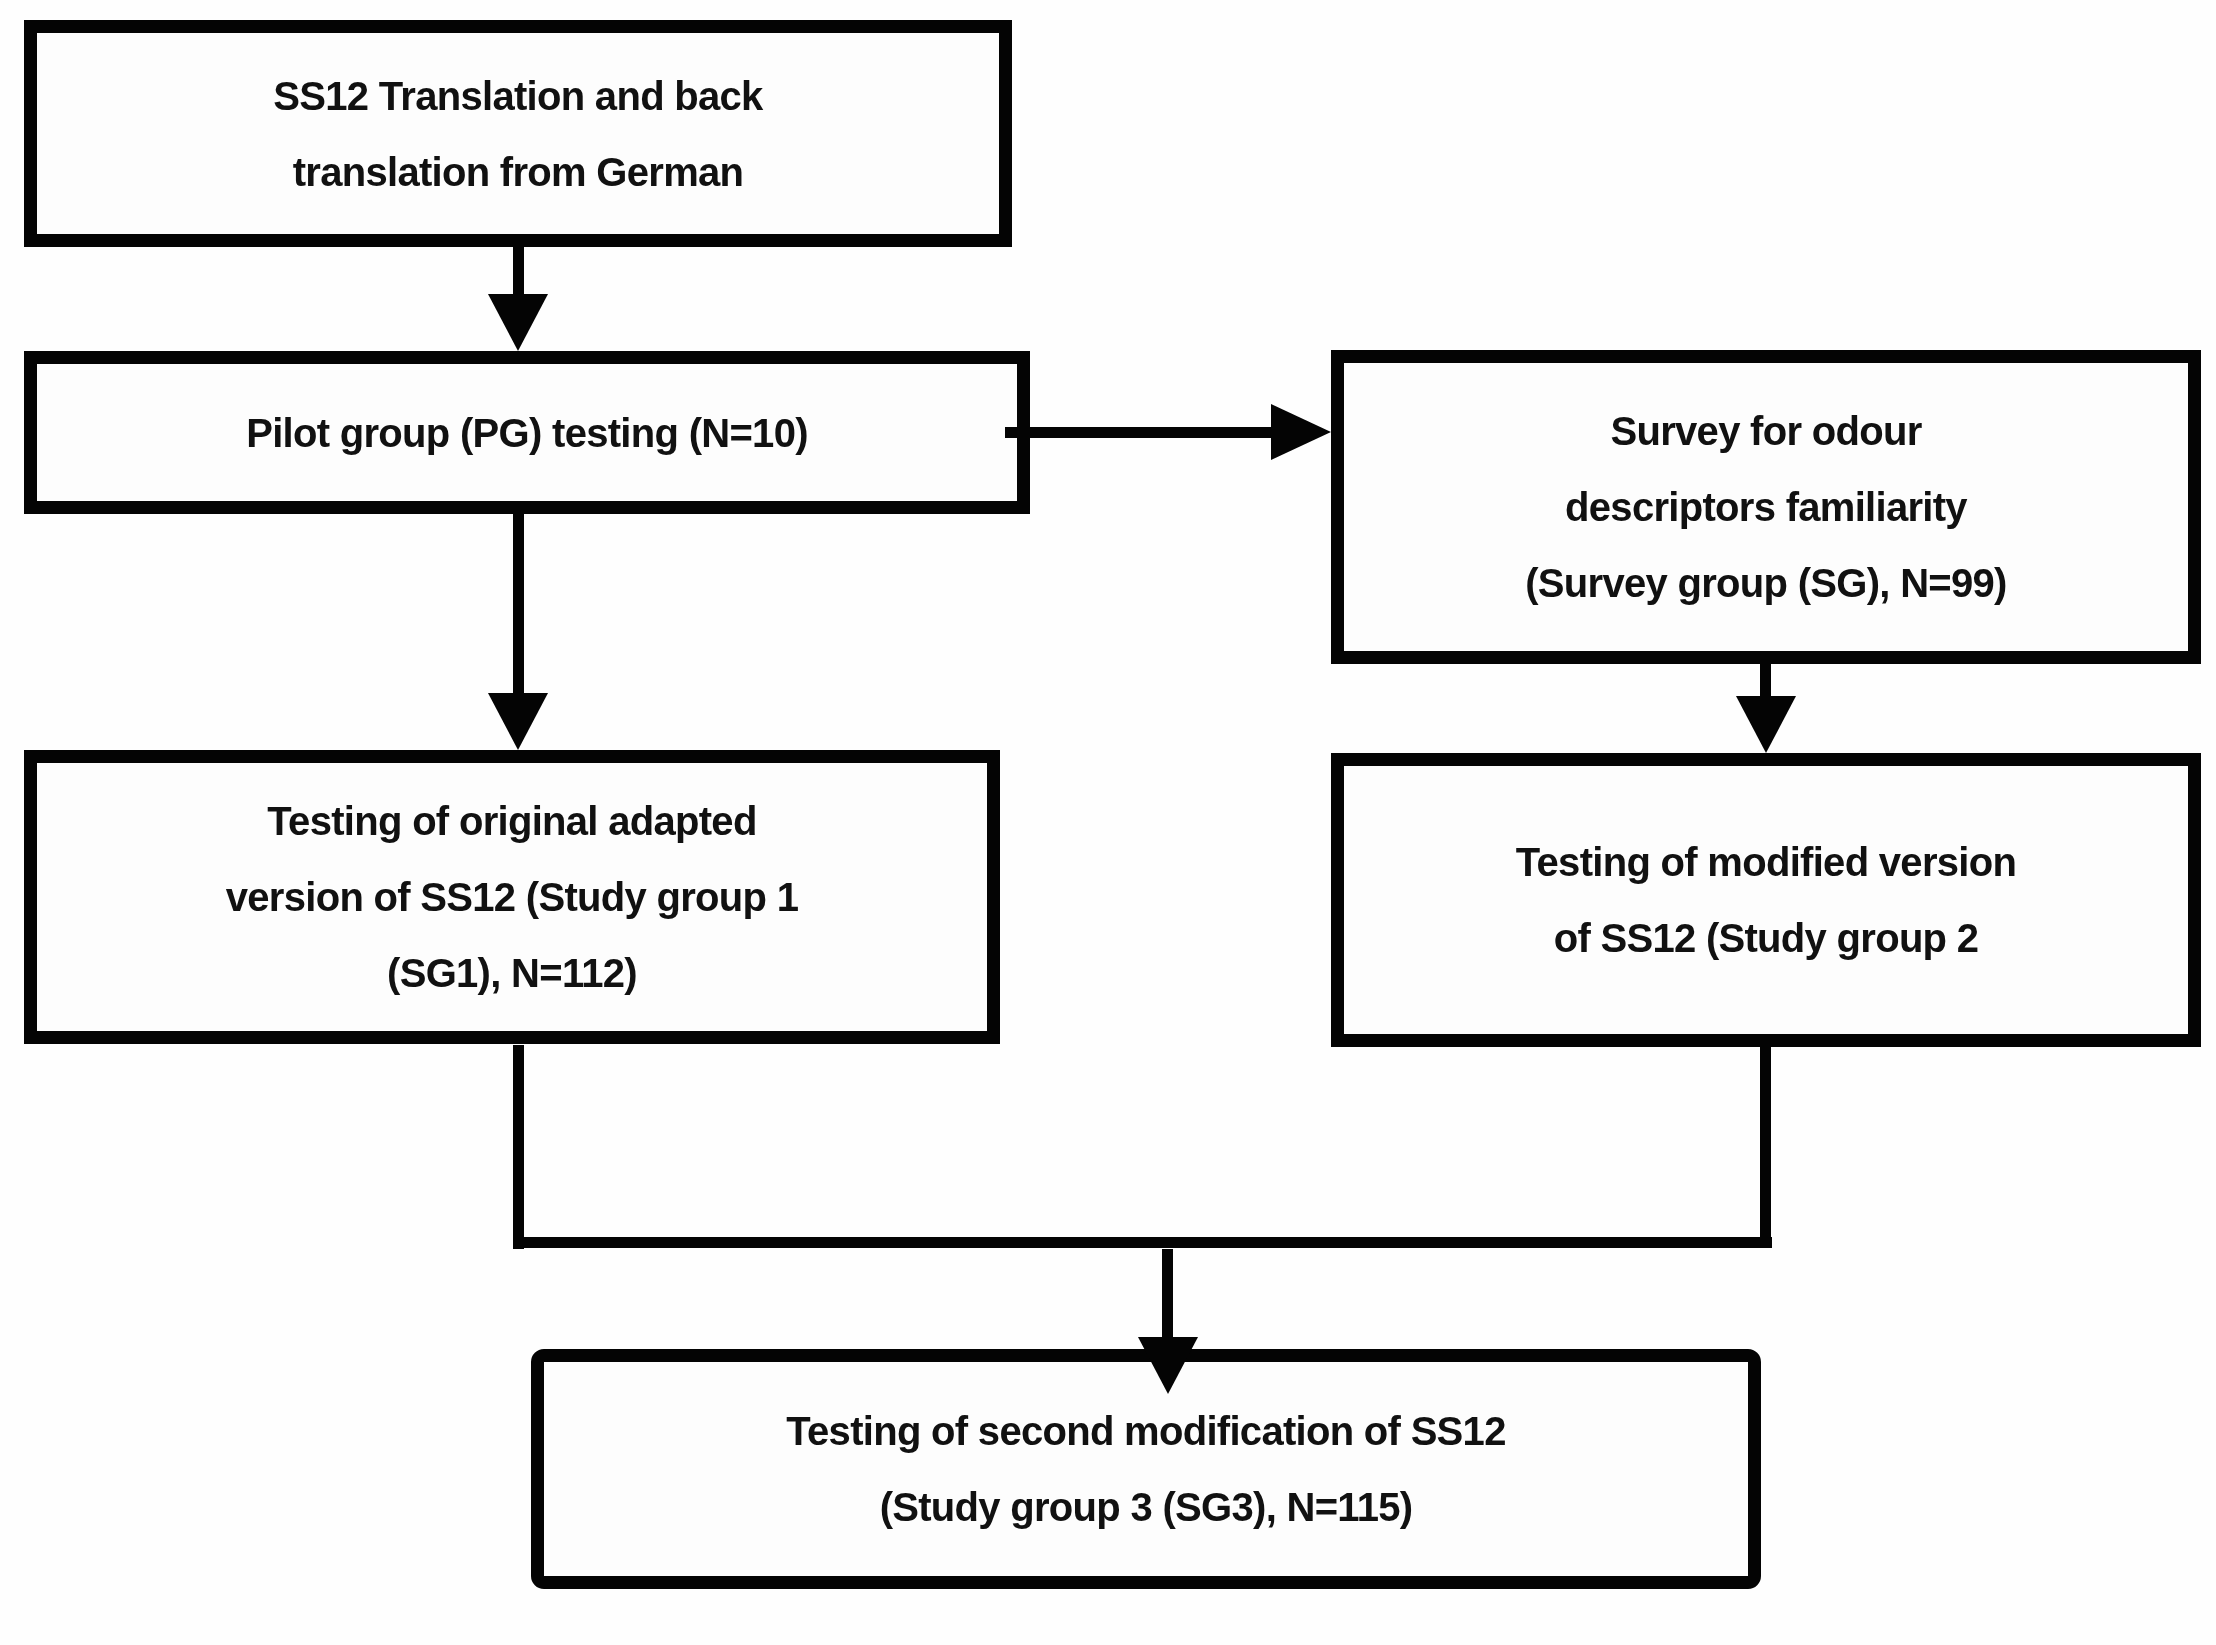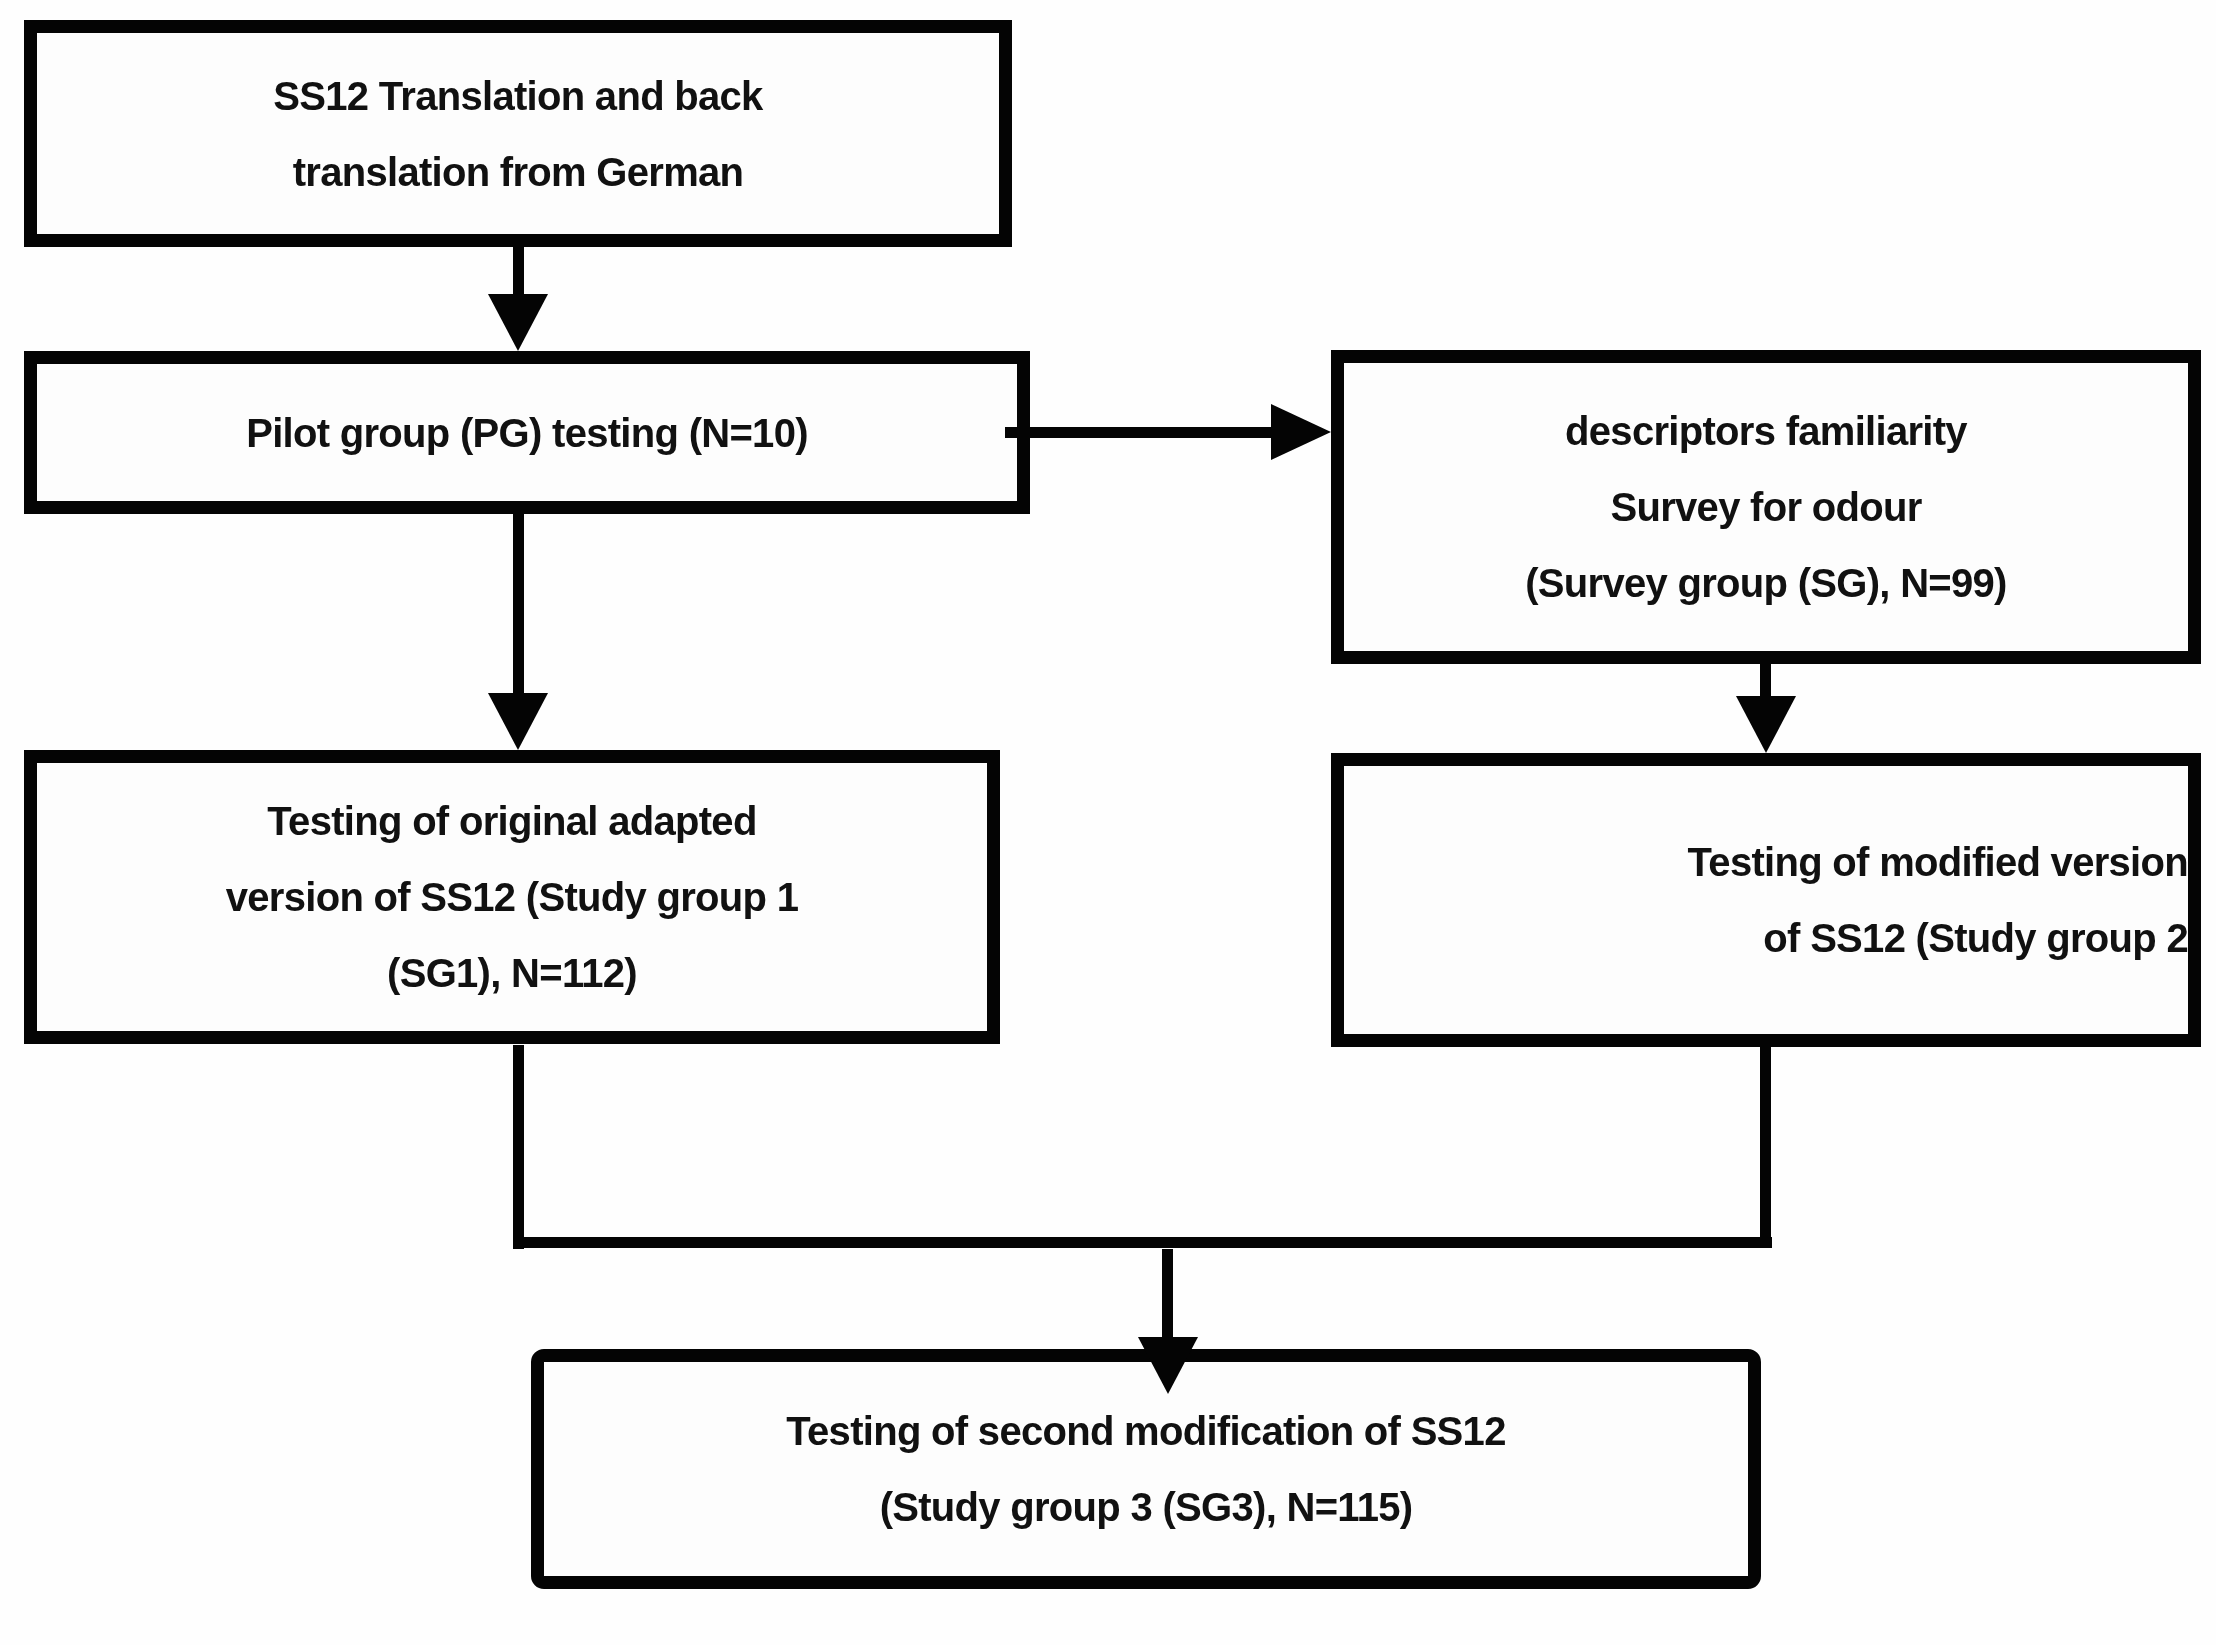--- a/index.html
+++ b/index.html
@@ -59,21 +59,21 @@
     border-top: 28.6px solid transparent;
     border-bottom: 28.6px solid transparent;
     border-left: 60px solid #040404;
   }
 
   
   #node-translation { left: 24px;   top: 20px;   width: 988px; height: 227px; }
   #node-pilot       { left: 24px;   top: 351px;  width: 1006px; height: 163px; }
   #node-survey      { left: 1331px; top: 350px;  width: 870px; height: 314px; }
   #node-study1      { left: 24px;   top: 750px; width: 976px; height: 294px; }
-  #node-study2      { left: 1331px; top: 753px; width: 870px; height: 294px; align-items: flex-end; }
+  #node-study2      { left: 1331px; top: 753px; width: 870px; height: 294px; }
   #node-study3      { left: 531px;  top: 1349px; width: 1230px; height: 240px; border-radius: 13px; }
 
   
   #edge1-shaft { left: 513px;  top: 247px;  height: 51px;  }
   #edge1-head  { left: 488px;  top: 294px;  }
   #edge2-shaft { left: 1005px; top: 427px;  width: 273px;  }
   #edge2-head  { left: 1271px; top: 404px;  }
   #edge3-shaft { left: 513px;  top: 514px;  height: 182px; }
   #edge3-head  { left: 488px;  top: 693px;  }
   #edge4-shaft { left: 1760px; top: 664px;  height: 35px;  }
@@ -92,22 +92,22 @@
   <div class="node" id="node-translation">
     <div class="line">SS12 Translation and back</div>
     <div class="line">translation from German</div>
   </div>
 
   <div class="node" id="node-pilot">
     <div class="line">Pilot group (PG) testing (N=10)</div>
   </div>
 
   <div class="node" id="node-survey">
+    <div class="line">Survey for odour</div>
     <div class="line">descriptors familiarity</div>
-    <div class="line">Survey for odour</div>
     <div class="line">(Survey group (SG), N=99)</div>
   </div>
 
   <div class="node" id="node-study1">
     <div class="line">Testing of original adapted</div>
     <div class="line">version of SS12 (Study group 1</div>
     <div class="line">(SG1), N=112)</div>
   </div>
 
   <div class="node" id="node-study2">

